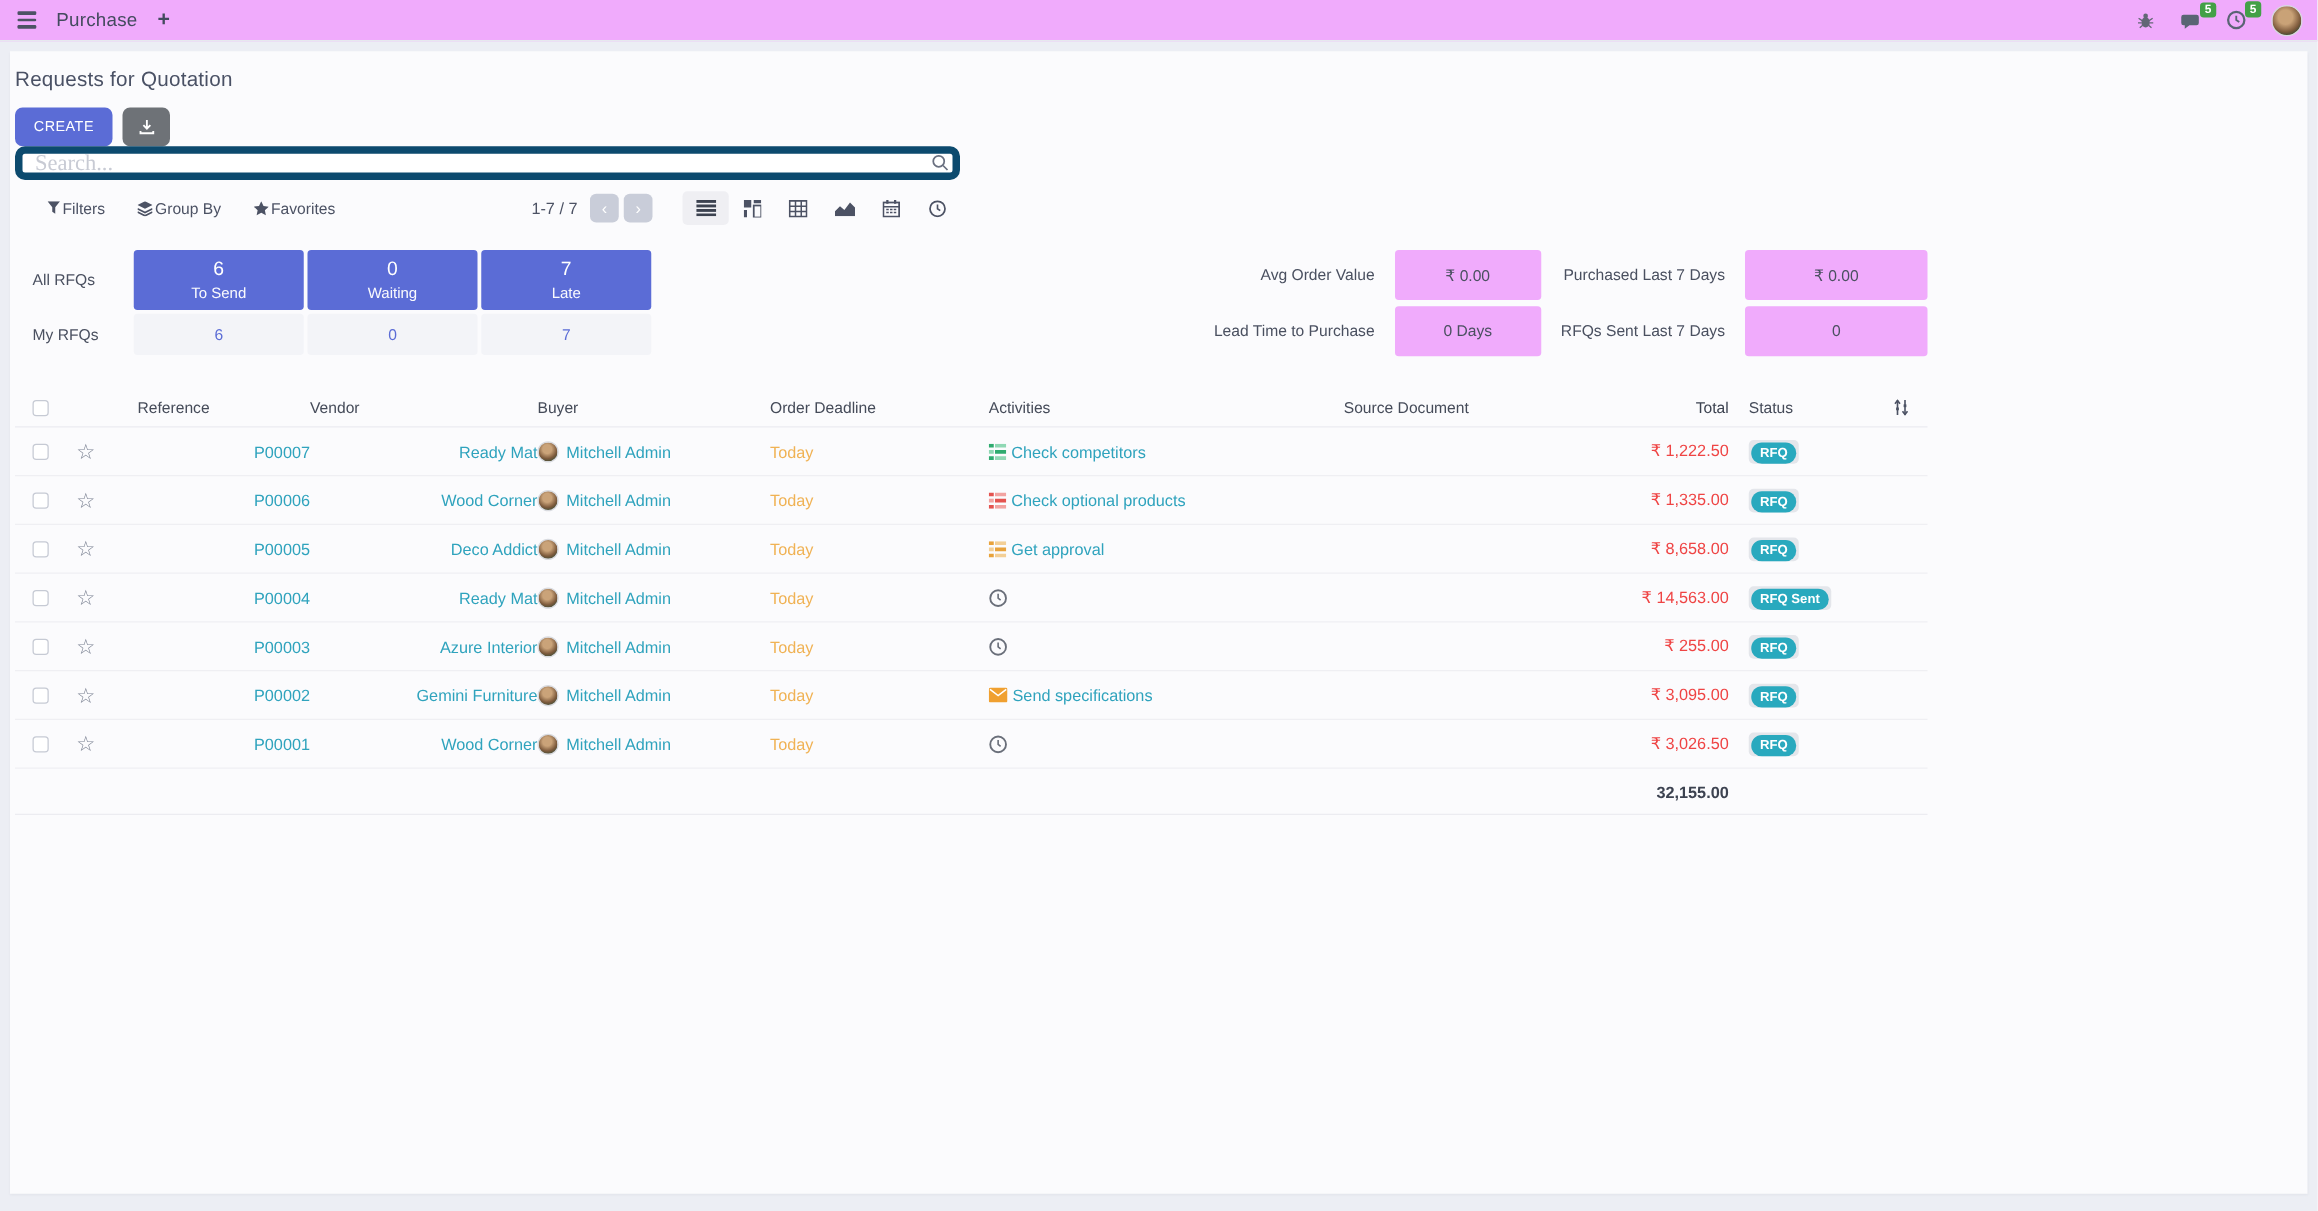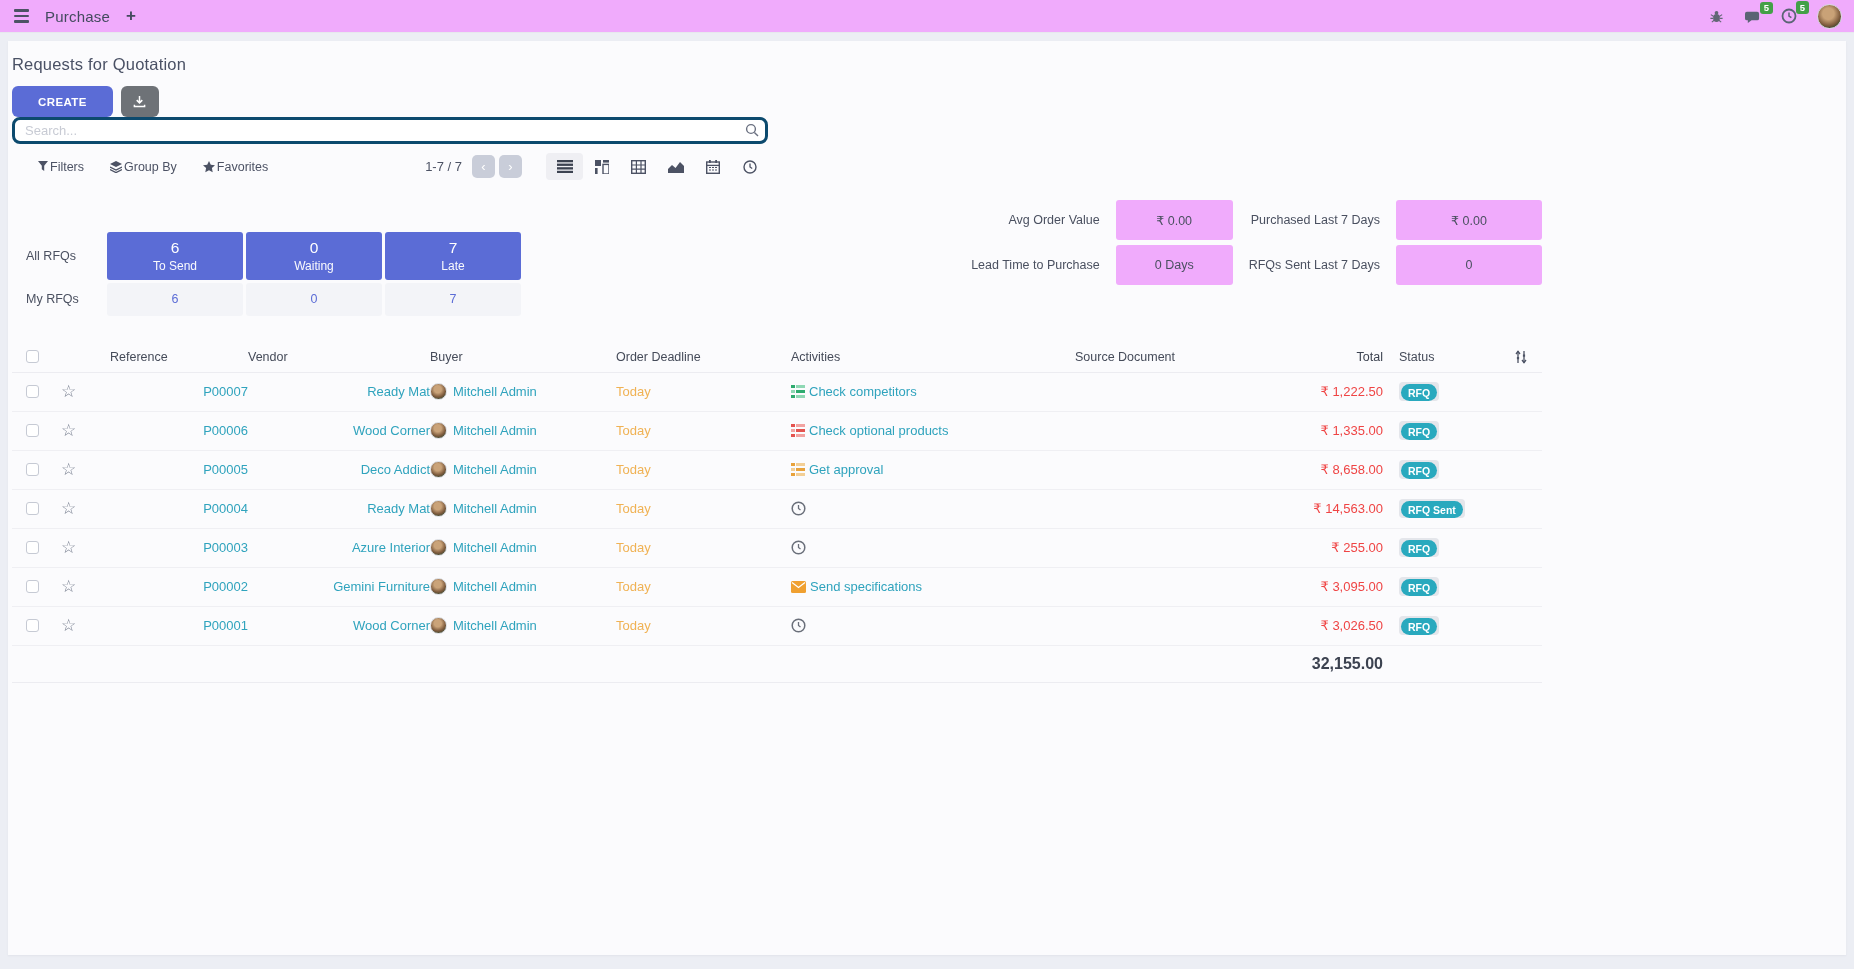--- a/index.html
+++ b/index.html
@@ -39,33 +39,33 @@
     box-shadow:0 1px 2px rgba(60,64,90,.06); position:relative;
   }
   .inner { width:1534px; padding:12px 0 0 4px; }
   
   .cp { display:flex;flex-direction:column; }
   .cp-left { width:770px; padding-top:2px; }
   .page-title { font-size:16.5px; font-weight:400; color:#4a5165; letter-spacing:.2px; }
   .cp-buttons { margin-top:12px; display:flex; gap:8px; }
   .btn-create {
     background:#5b6cd6; color:#fff; border:none; border-radius:6px;
-    font-size:11.5px; font-weight:bold; letter-spacing:.4px;
-    padding:8px 26px; cursor:pointer; font-family:inherit;
+    font-size:11.5px; font-weight:normal; letter-spacing:.4px;
+    padding:8px 15px; cursor:pointer; font-family:inherit;
   }
   .btn-export {
     background:#6e7277; border:none; border-radius:6px; width:38px; height:31px;
     display:flex; align-items:center; justify-content:center; cursor:pointer;
   }
   .cp-right { width:756px; }
   .search-box { position:relative; }
   .search-input {
-    width:100%; height:27px; border:3px solid #0c4a6e; border-radius:8px;
-    padding:0 30px 0 10px; font-size:13px; color:#4a5060; outline:none;
-    font-family:Liberation Sans, sans-serif; background:#fff;
+    width:100%; height:27px; border:6px solid #0c4a6e; border-radius:8px;
+    padding:0 30px 0 10px; font-size:18px; color:#4a5060; outline:none;
+    font-family:Liberation Serif, serif; background:#fff;
   }
   .search-input::placeholder { color:#c8cbd4; }
   .search-glyph { position:absolute; right:9px; top:6px; }
   .cp-row2 { display:flex; align-items:center; margin-top:9px; }
   .fbtn { display:flex; align-items:center; gap:2px; color:#4c5264; font-size:12.5px; cursor:pointer; }
   .fbtn + .fbtn { margin-left:26px; }
   .filters-group { display:flex; margin-left:26px; }
   .pager { margin-left:auto; display:flex; align-items:center; gap:4px; }
   .pager-text { font-size:13px; color:#4c5264; margin-right:6px; }
   .pager-btn {
@@ -76,21 +76,21 @@
   .view-switcher { display:flex; margin-left:24px; }
   .vs-item {
     width:37px; height:27px; display:flex; align-items:center; justify-content:center;
     cursor:pointer; border-radius:4px;
   }
   .vs-item.active { background:#efeff3; }
   
   .dashboard { display:flex; margin-top:20px; padding-left:8px; }
   .dash-left {
     display:grid; grid-template-columns:84px 136px 136px 136px;
-    grid-auto-rows:auto; column-gap:3px; row-gap:3px; align-items:stretch;margin-top:32px;
+    grid-auto-rows:auto; column-gap:3px; row-gap:3px; align-items:stretch;
   }
   .dash-row-label { font-size:12.5px; color:#4a5060; display:flex; align-items:center; padding-left:6px; }
   .kpi-card {
     background:#5b6cd6; color:#fff; border-radius:3px; text-align:center;
     padding:6px 0 7px; cursor:pointer;
   }
   .kpi-card .num { font-size:15.5px; line-height:1.35; }
   .kpi-card .lbl { font-size:12px; opacity:.97; }
   .kpi-cell {
     background:#f3f4f8; border-radius:3px; display:flex; align-items:center;
@@ -136,21 +136,21 @@
     background:#29a9be; color:#fff; font-size:10.5px; font-weight:bold;
     border-radius:9px; padding:2.5px 7px; white-space:nowrap;
   }
   .buyer-wrap { display:flex; align-items:center; gap:6px; }
   .avatar-sm {
     width:17px; height:17px; border-radius:50%; flex:0 0 auto;
     background:radial-gradient(circle at 45% 35%, #caa379 0 28%, #7d5a3c 60%, #474f38 80%);
     border:1px solid #d9dbe0;
   }
   .tfoot { height:37px; border-bottom:1px solid #ececf1; }
-  .tfoot .cell-total { font-weight:bold; color:#3c4250; font-size:16px; }
+  .tfoot .cell-total { font-weight:bold; color:#3c4250; font-size:13px; }
   .cell-gear { display:flex; justify-content:center; cursor:pointer; }
   svg { display:block; }
 </style>
 </head>
 <body>
 
 <nav class="navbar">
   <div class="nav-left">
     <span class="burger">
         <span></span>

